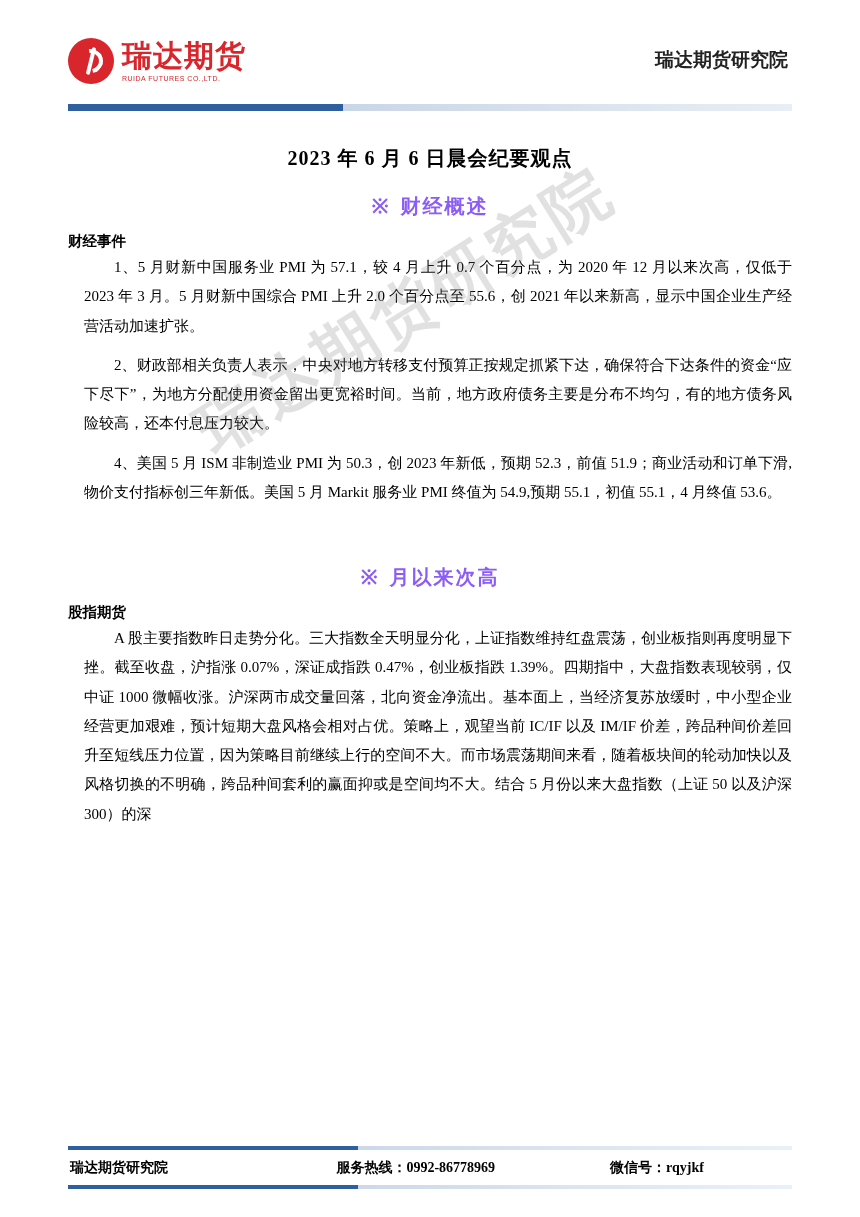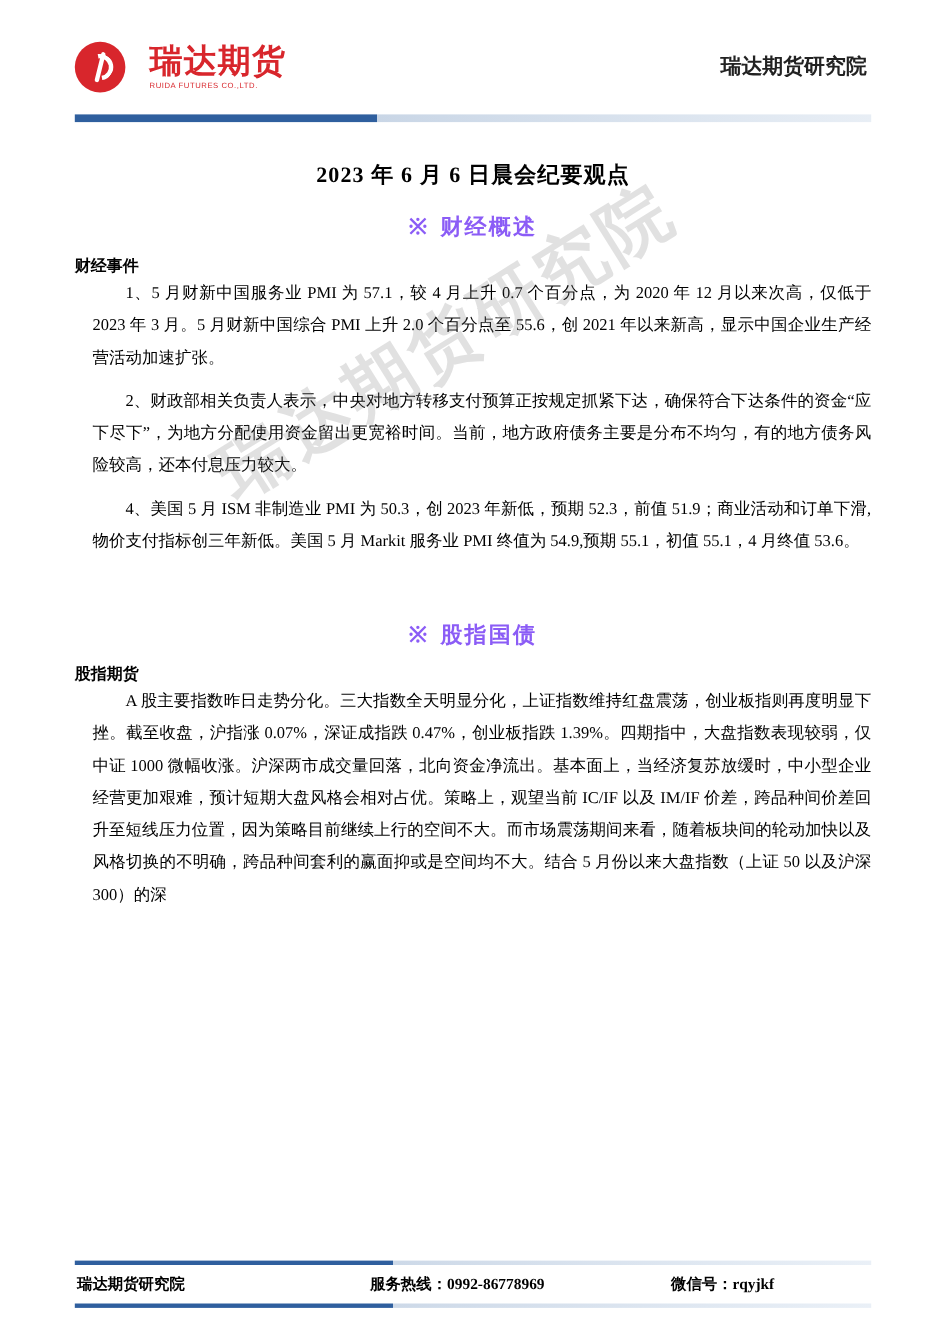--- a/index.html
+++ b/index.html
@@ -28,21 +28,21 @@
     position: relative;
     height: 78px;
     display: flex;
     align-items: center;
     justify-content: space-between;
     padding-top: 22px;
   }
   .logo-wrap {
     display: flex;
     align-items: center;
-    gap: 22px;
+    gap: 8px;
   }
   .logo-mark {
     width: 46px;
     height: 46px;
     border-radius: 50%;
     background: #d8262c;
     position: relative;
     flex: none;
   }
   .logo-mark::before {
@@ -205,21 +205,21 @@
 
   <div class="section-head">
     <span class="mark">※</span><span>财经概述</span>
   </div>
   <div class="sub-head">财经事件</div>
   <p class="para">1、5 月财新中国服务业 PMI 为 57.1，较 4 月上升 0.7 个百分点，为 2020 年 12 月以来次高，仅低于 2023 年 3 月。5 月财新中国综合 PMI 上升 2.0 个百分点至 55.6，创 2021 年以来新高，显示中国企业生产经营活动加速扩张。</p>
   <p class="para">2、财政部相关负责人表示，中央对地方转移支付预算正按规定抓紧下达，确保符合下达条件的资金“应下尽下”，为地方分配使用资金留出更宽裕时间。当前，地方政府债务主要是分布不均匀，有的地方债务风险较高，还本付息压力较大。</p>
   <p class="para">4、美国 5 月 ISM 非制造业 PMI 为 50.3，创 2023 年新低，预期 52.3，前值 51.9；商业活动和订单下滑,物价支付指标创三年新低。美国 5 月 Markit 服务业 PMI 终值为 54.9,预期 55.1，初值 55.1，4 月终值 53.6。</p>
 
   <div class="section-head" style="margin-top:56px;">
-    <span class="mark">※</span><span>股指国债</span>
+    <span class="mark">※</span><span>月以来次高</span>
   </div>
   <div class="sub-head">股指期货</div>
   <p class="para">A 股主要指数昨日走势分化。三大指数全天明显分化，上证指数维持红盘震荡，创业板指则再度明显下挫。截至收盘，沪指涨 0.07%，深证成指跌 0.47%，创业板指跌 1.39%。四期指中，大盘指数表现较弱，仅中证 1000 微幅收涨。沪深两市成交量回落，北向资金净流出。基本面上，当经济复苏放缓时，中小型企业经营更加艰难，预计短期大盘风格会相对占优。策略上，观望当前 IC/IF 以及 IM/IF 价差，跨品种间价差回升至短线压力位置，因为策略目前继续上行的空间不大。而市场震荡期间来看，随着板块间的轮动加快以及风格切换的不明确，跨品种间套利的赢面抑或是空间均不大。结合 5 月份以来大盘指数（上证 50 以及沪深 300）的深</p>
 
   <div class="watermark">瑞达期货研究院</div>
 
   <div class="footer">
     <div class="footer-rule-top"></div>
     <div class="footer-row">
       <div class="footer-left">瑞达期货研究院</div>

